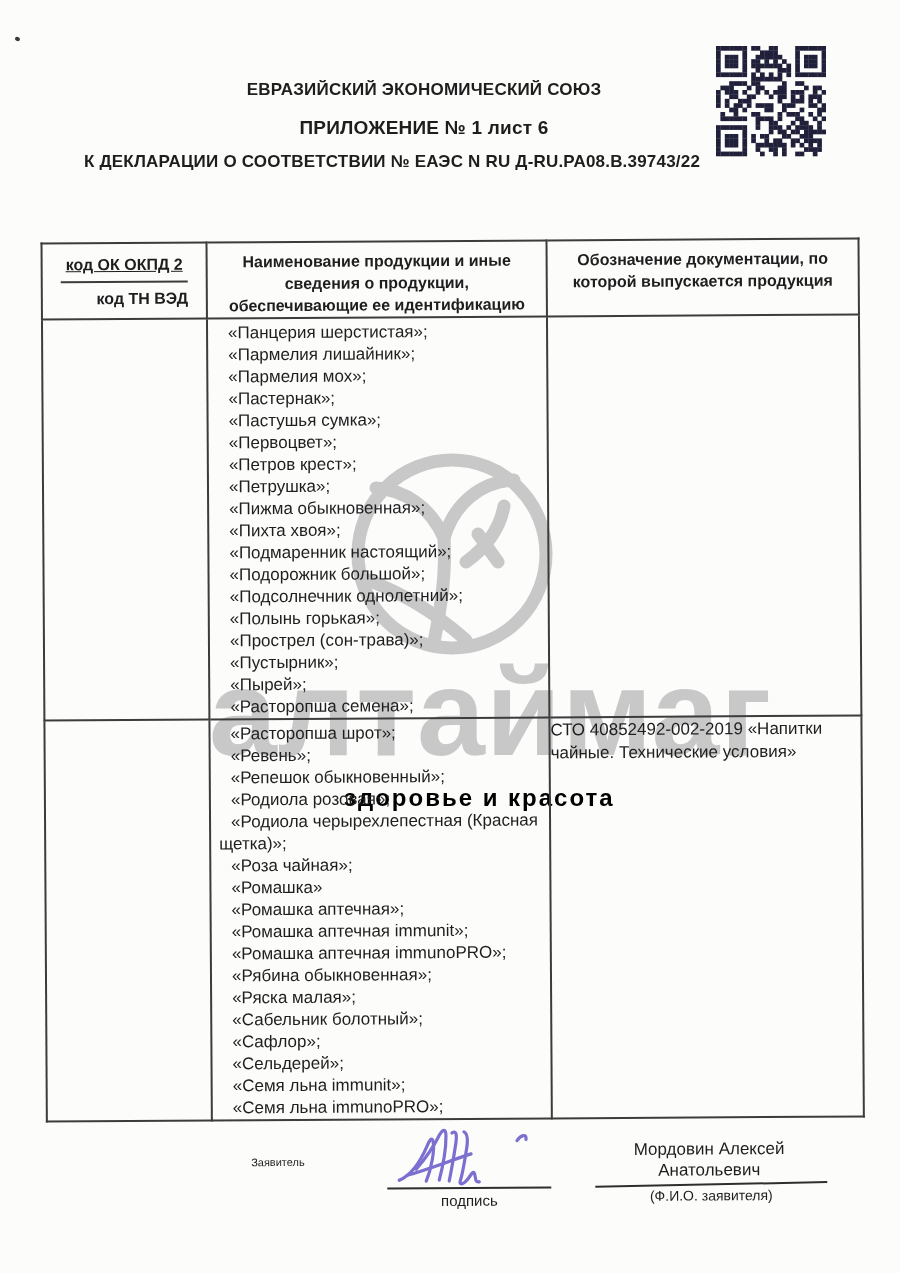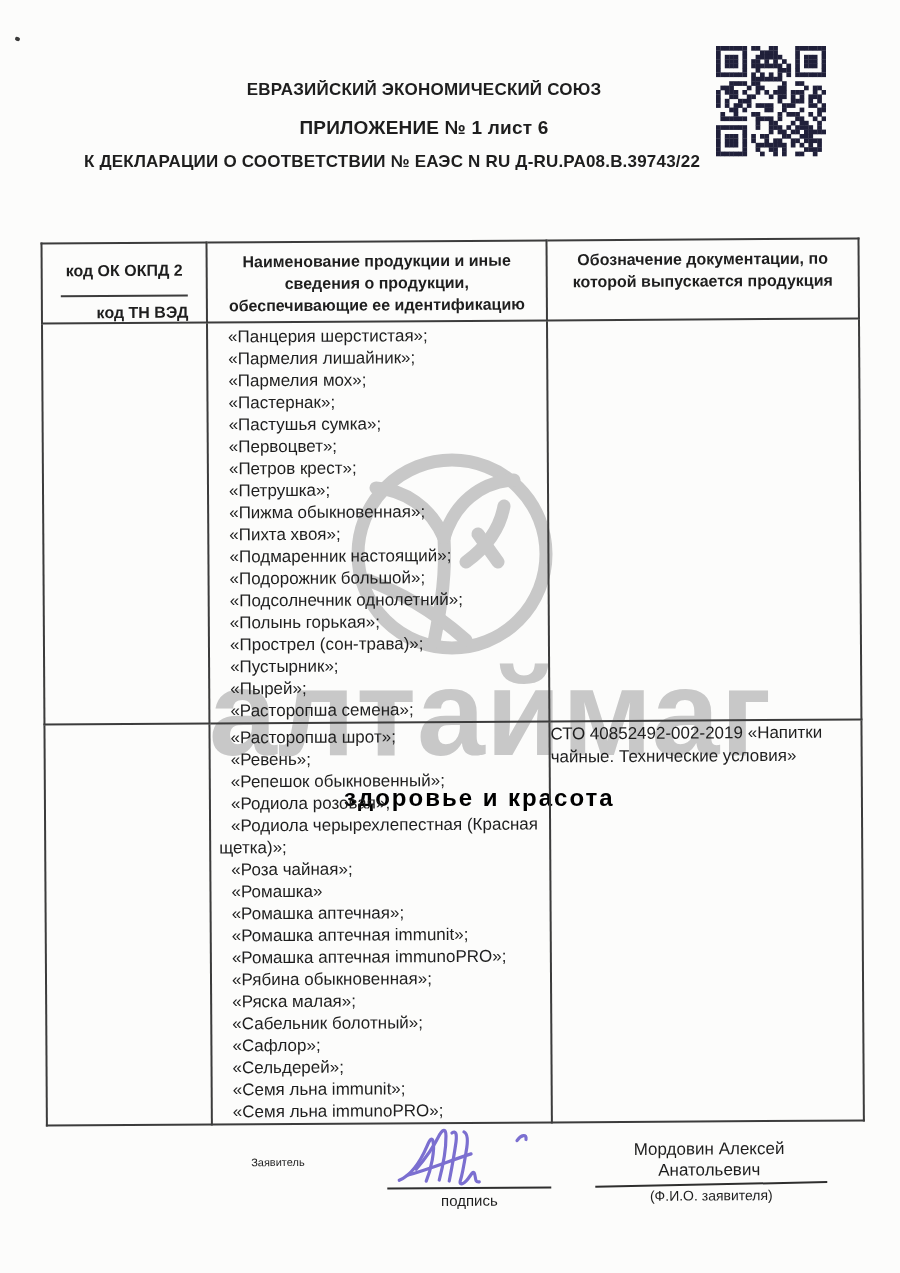--- a/index.html
+++ b/index.html
@@ -27,21 +27,21 @@
   .wm { position:absolute; z-index:0; color:var(--wm,#c8c8c8); }
   .wm-logo { left:338px; top:442px; }
   .wm-word { left:203px; top:652px; font-size:122px; font-weight:bold; letter-spacing:1px; line-height:1;margin-left:6px; }
   .wm-tagline { left:344px; top:784px; font-size:24px; letter-spacing:2px; font-weight:bold; color:#000000; }
 
   
   table.decl { position:absolute; left:43px; top:240px; width:817px; border-collapse:collapse; table-layout:fixed; z-index:2; background:transparent; }
   table.decl td { border:2px solid var(--border,#3c3c3c); vertical-align:top; padding:0; background:transparent; }
   .col1 { width:165px; } .col2 { width:340px; } .col3 { width:312px; }
   tr.hdr td { height:73px; font-weight:bold; font-size:16px; text-align:center; }
-  .c1h-top { margin:18px 18px 0 18px; padding-bottom:15px; border-bottom:2px solid var(--border,#3c3c3c); }
+  .c1h-top { margin:12px 18px 0 18px; padding-bottom:7px; border-bottom:2px solid var(--border,#3c3c3c);text-decoration:underline; }
   .c1h-bot { padding-top:7px;margin-left:36px; }
   .hdr-lines { padding-top:8px; }
   .hdr-lines span { display:block; line-height:22px; }
   tr.r1 td { height:391px; }
   tr.r2 td { height:392px; }
   .products { padding:3px 6px 0 6px; font-size:17px; }
   .product-line { line-height:22px; text-indent:12px; padding-left:2px; }
   .doc-cell { padding:5px 8px 0 10px; font-size:17px; line-height:23px; }
 
   

